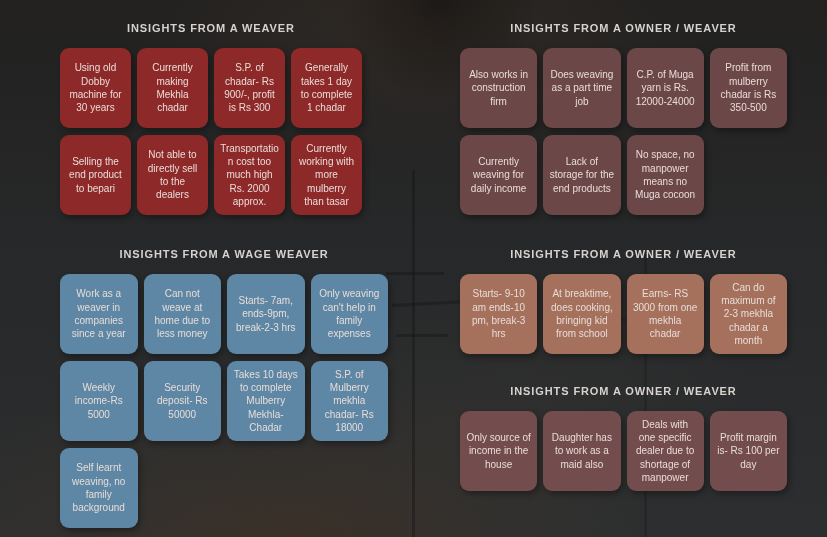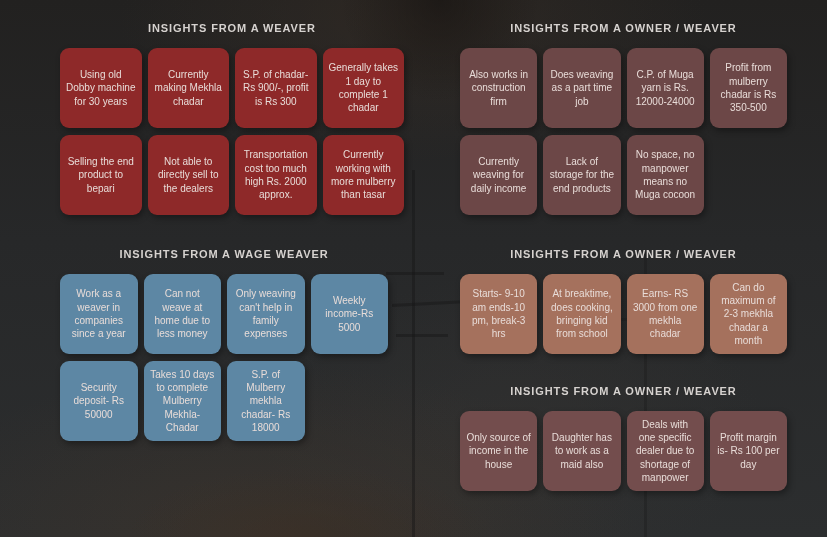--- a/index.html
+++ b/index.html
@@ -60,21 +60,21 @@
     display: flex;
     align-items: center;
     justify-content: center;
     text-align: center;
     padding: 5px 6px;
     overflow: hidden;
     overflow-wrap: break-word;
     box-shadow: 2px 3px 6px rgba(0,0,0,0.35);
   }
   .card span { display: block; width: 100%; }
-  .s0 { left: 60px;  top: 21px;  width: 344px; }
+  .s0 { left: 60px;  top: 21px;  width: 302px; }
   .s1 { left: 460px; top: 21px;  width: 327px; }
   .s2 { left: 60px;  top: 247px; width: 328px; }
   .s3 { left: 460px; top: 247px; width: 327px; }
   .s4 { left: 460px; top: 384px; width: 327px; }
 </style>
 </head>
 <body>
 
 <div class="board">
 
@@ -149,33 +149,39 @@
   <div class="section s2" style="--card-color: #5d87a4;">
     <span class="section-title">INSIGHTS FROM A WAGE WEAVER</span>
     <div class="grid">
       <div class="card">
           <span>Work as a weaver in companies since a year</span>
         </div>
       <div class="card">
           <span>Can not weave at home due to less money</span>
         </div>
       <div class="card">
+          <span>Starts- 7am, ends-9pm, break-2-3 hrs</span>
+        </div>
+      <div class="card">
           <span>Only weaving can't help in family expenses</span>
         </div>
       <div class="card">
           <span>Weekly income-Rs 5000</span>
         </div>
       <div class="card">
           <span>Security deposit- Rs 50000</span>
         </div>
       <div class="card">
           <span>Takes 10 days to complete Mulberry Mekhla- Chadar</span>
         </div>
       <div class="card">
           <span>S.P. of Mulberry mekhla chadar- Rs 18000</span>
+        </div>
+      <div class="card">
+          <span>Self learnt weaving, no family background</span>
         </div>
     </div>
   </div>
 
   <div class="section s3" style="--card-color: #a5715d;">
     <span class="section-title">INSIGHTS FROM A OWNER / WEAVER</span>
     <div class="grid">
       <div class="card">
           <span>Starts- 9-10 am ends-10 pm, break-3 hrs</span>
         </div>

